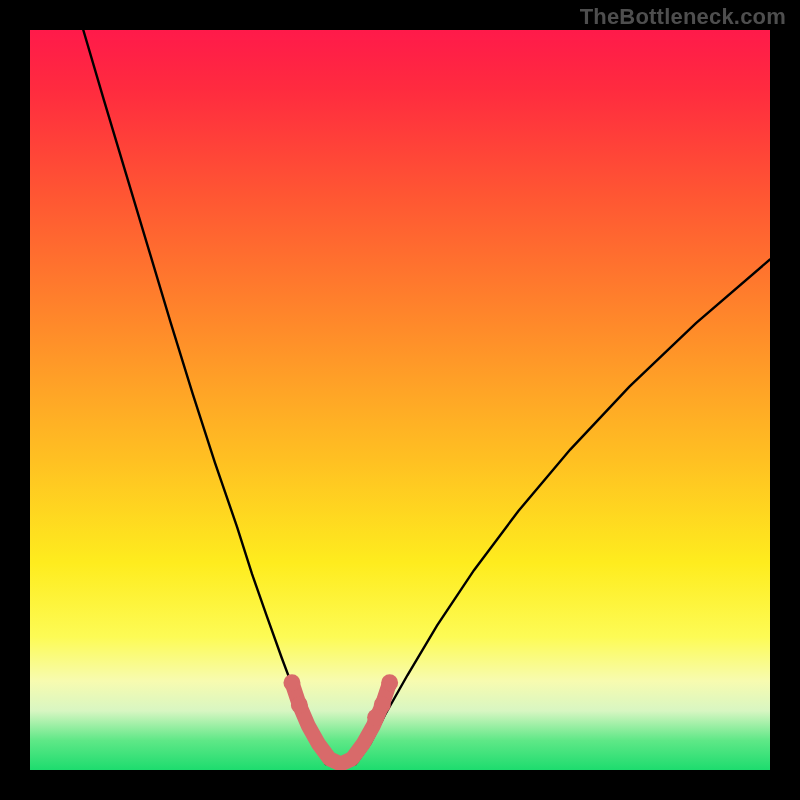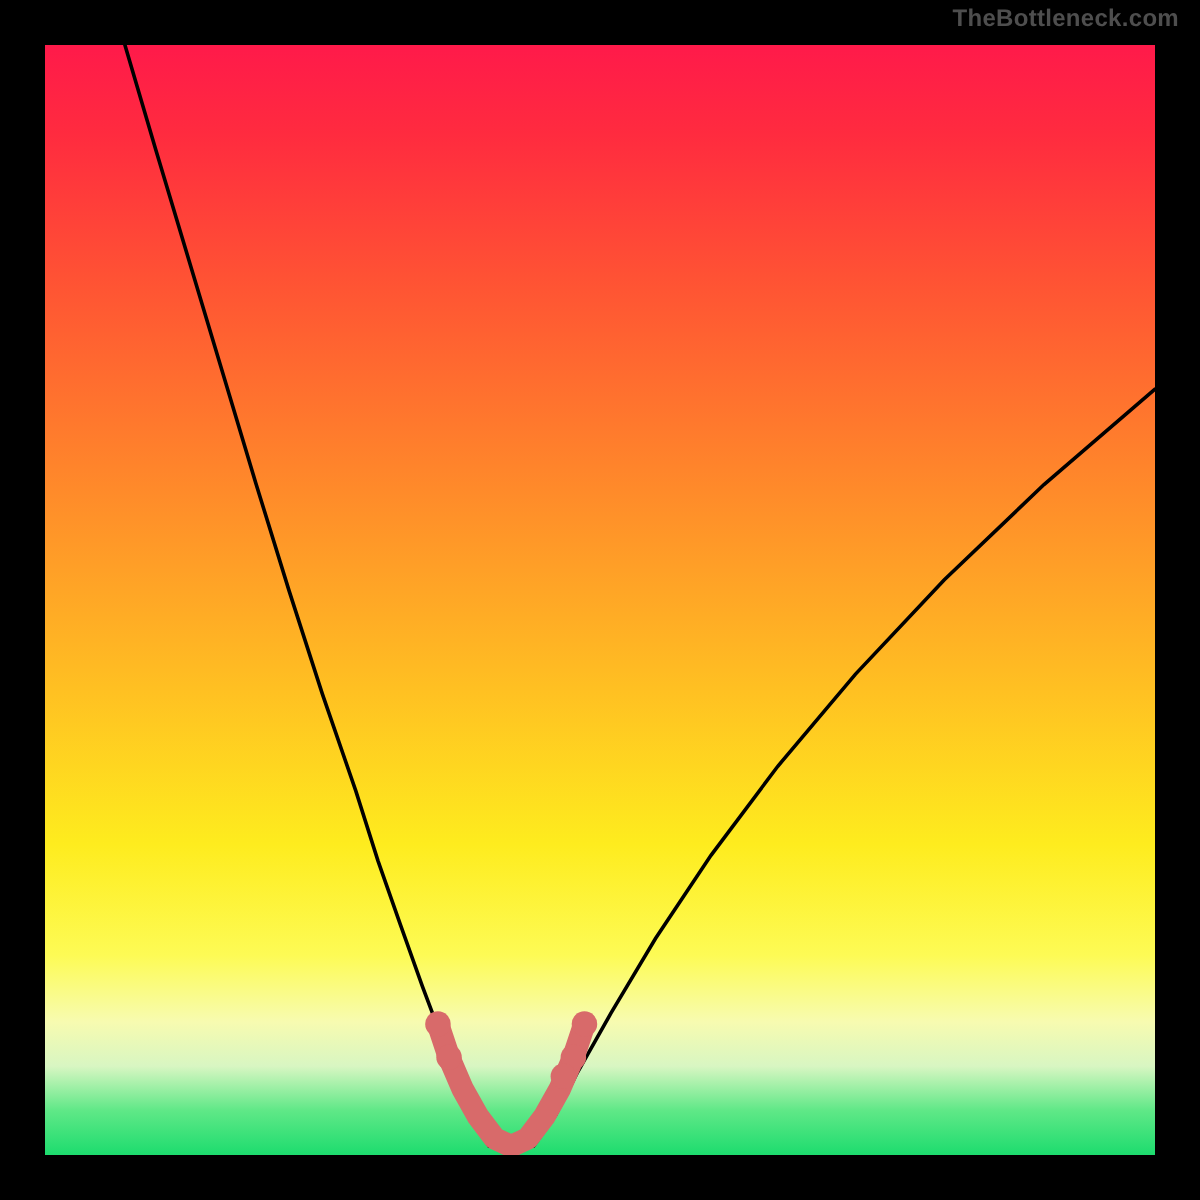--- a/index.html
+++ b/index.html
@@ -35,21 +35,21 @@
       #f7fbb0 88%,
       #d8f6c2 92%,
       #5fe887 96%,
       #1ddc6e 100%);
   }
   .watermark {
     position: absolute;
     top: 4px;
     right: 14px;
     font-family: Arial, Helvetica, sans-serif;
-    font-size: 16px;
+    font-size: 22px;
     font-weight: 600;
     color: #4e4e4e;
     letter-spacing: 0.2px;
     user-select: none;
   }
   svg.curves {
     position: absolute;
     left: 0;
     top: 0;
     width: 740px;

